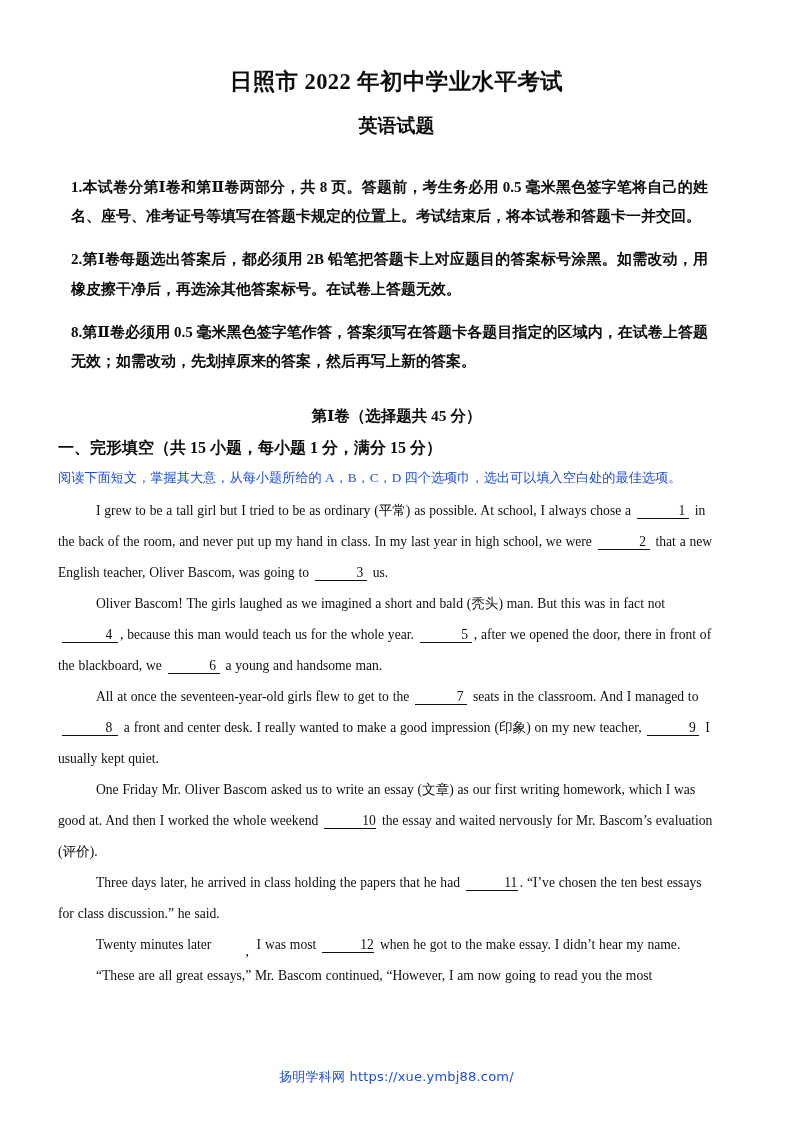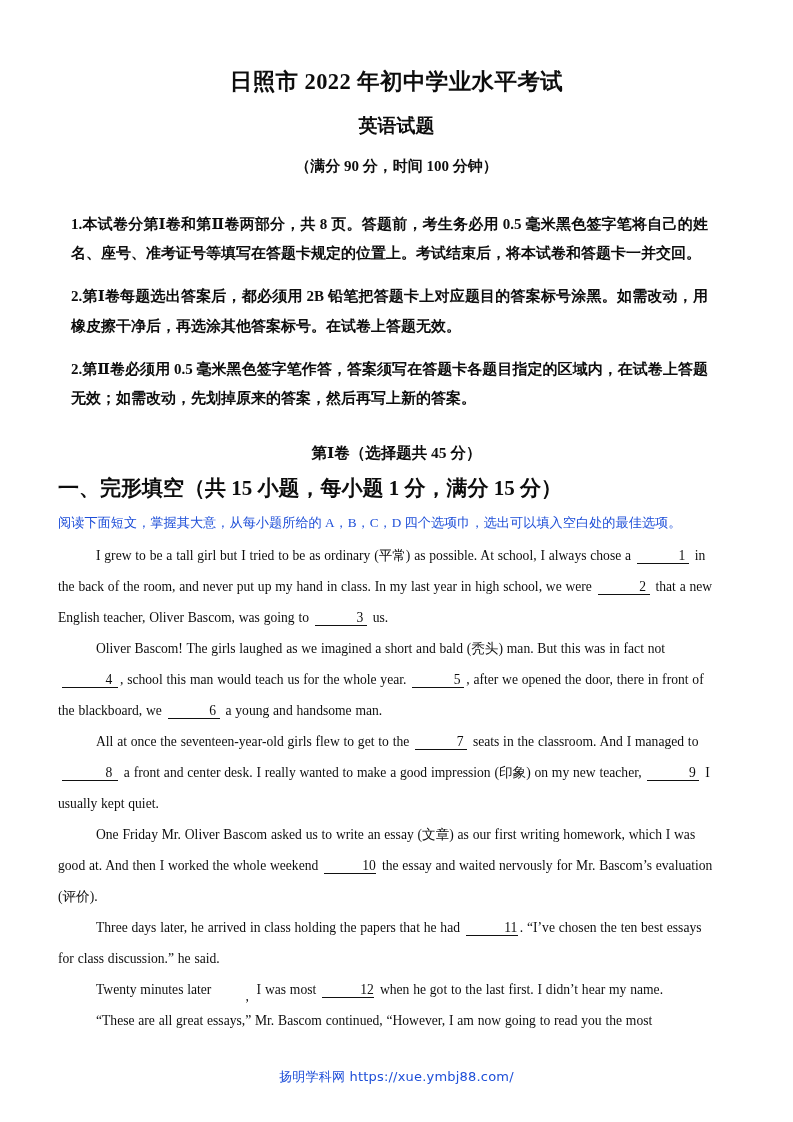--- a/index.html
+++ b/index.html
@@ -73,21 +73,21 @@
   
   .paper-part {
     text-align: center;
     font-size: 15.5px;
     font-weight: bold;
     margin: 0;
     padding-top: 14px;
     line-height: 1.5;
   }
   .section-heading {
-    font-size: 21px;
+    font-size: 16px;
     font-weight: bold;
     margin: 0;
     padding: 8px 16px 0 58px;
     line-height: 1.6;
   }
   .section-direction {
     font-size: 13.2px;
     margin: 0;
     padding: 6px 60px 0 58px;
     line-height: 1.6;
@@ -145,47 +145,46 @@
     letter-spacing: 0.2px;
   }
 </style>
 </head>
 <body>
 
 <div class="page">
 
   <h1 class="doc-title">日照市 2022 年初中学业水平考试</h1>
   <h2 class="doc-subtitle">英语试题</h2>
-  <div class="doc-scoreline">（满分 90 分，时间 100 分钟）</div>
 
   <div class="notice">
     <p class="notice-item">1.本试卷分第Ⅰ卷和第Ⅱ卷两部分，共 8 页。答题前，考生务必用 0.5 毫米黑色签字笔将自己的姓名、座号、准考证号等填写在答题卡规定的位置上。考试结束后，将本试卷和答题卡一并交回。</p>
     <p class="notice-item">2.第Ⅰ卷每题选出答案后，都必须用 2B 铅笔把答题卡上对应题目的答案标号涂黑。如需改动，用橡皮擦干净后，再选涂其他答案标号。在试卷上答题无效。</p>
-    <p class="notice-item">2.第Ⅱ卷必须用 0.5 毫米黑色签字笔作答，答案须写在答题卡各题目指定的区域内，在试卷上答题无效；如需改动，先划掉原来的答案，然后再写上新的答案。</p>
+    <p class="notice-item">8.第Ⅱ卷必须用 0.5 毫米黑色签字笔作答，答案须写在答题卡各题目指定的区域内，在试卷上答题无效；如需改动，先划掉原来的答案，然后再写上新的答案。</p>
   </div>
 
   <div class="paper-part">第Ⅰ卷（选择题共 45 分）</div>
   <div class="section-heading">一、完形填空（共 15 小题，每小题 1 分，满分 15 分）</div>
   <div class="section-direction">阅读下面短文，掌握其大意，从每小题所给的 A，B，C，D 四个选项巾，选出可以填入空白处的最佳选项。</div>
 
   <div class="passage">
 
     <p class="para">
       <span>I grew to be a tall girl but I tried to be as ordinary (平常) as possible. At school, I always chose a</span>
       <span class="blank">1</span>
       <span>in the back of the room, and never put up my hand in class. In my last year in high school, we were</span>
       <span class="blank">2</span>
       <span>that a new English teacher, Oliver Bascom, was going to</span>
       <span class="blank">3</span>
       <span>us.</span>
     </p>
 
     <p class="para">
       <span>Oliver Bascom! The girls laughed as we imagined a short and bald (秃头) man. But this was in fact not</span>
-      <span class="blank lead">4</span><span>, school this man would teach us for the whole year.</span>
+      <span class="blank lead">4</span><span>, because this man would teach us for the whole year.</span>
       <span class="blank">5</span><span>, after we opened the door, there in front of the blackboard, we</span>
       <span class="blank">6</span>
       <span>a young and handsome man.</span>
     </p>
 
     <p class="para">
       <span>All at once the seventeen-year-old girls flew to get to the</span>
       <span class="blank">7</span>
       <span>seats in the classroom. And I managed to</span>
       <span class="blank lead">8</span>
@@ -202,21 +201,21 @@
 
     <p class="para">
       <span>Three days later, he arrived in class holding the papers that he had</span>
       <span class="blank">11</span><span>. “I’ve chosen the ten best essays for class discussion.” he said.</span>
     </p>
 
     <p class="para">
       <span>Twenty minutes later</span><span class="drop-comma">,</span>
       <span>I was most</span>
       <span class="blank">12</span>
-      <span>when he got to the last first. I didn’t hear my name.</span>
+      <span>when he got to the make essay. I didn’t hear my name.</span>
     </p>
 
     <p class="para">
       <span>“These are all great essays,” Mr. Bascom continued, “However, I am now going to read you the most</span>
     </p>
 
   </div>
 
   <div class="footer-watermark">扬明学科网 https://xue.ymbj88.com/</div>
 

